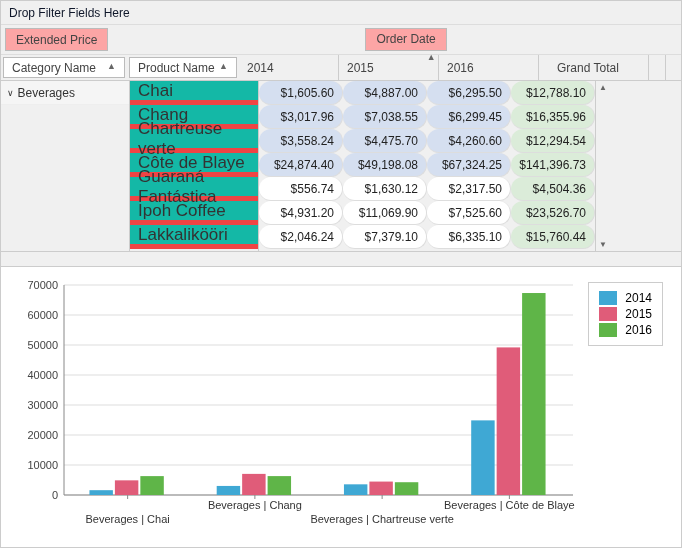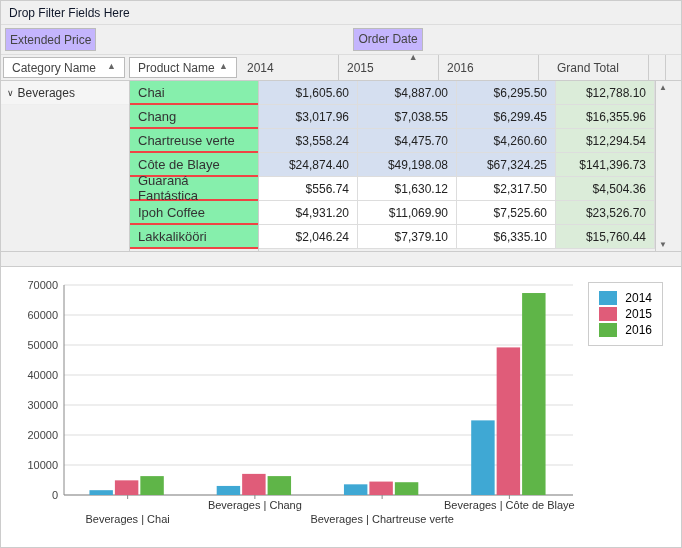--- a/index.html
+++ b/index.html
@@ -1,37 +1,37 @@
 <!DOCTYPE html>
 <html><head>
 <meta charset="utf-8">
 <style>
 * { box-sizing: border-box; margin: 0; padding: 0; font-family: "Segoe UI", Tahoma, sans-serif; }
 body { background: #fff; width: 682px; height: 548px; overflow: hidden; border: 1px solid #ccc; }
 .pivot-area { background: #f0f0f0; border-bottom: 1px solid #ccc; }
 .filter-drop { padding: 4px 8px; font-size: 12px; color: #0f172a; height: 24px; display: flex; align-items: center; border-bottom: 1px solid #ddd; }
 .btn-row { display: flex; gap: 0; padding: 3px 4px; border-bottom: 1px solid #ddd; height: 30px; }
-.field-btn { background: #c4b5fd; border: 1px solid #bbb; font-size: 12px; color: #444; padding: 3px 4px; display: flex; align-items: flex-end; gap: 6px; margin-right: 2px; }
+.field-btn { background: #fca5a5; border: 1px solid #bbb; font-size: 12px; color: #444; padding: 3px 10px; display: flex; align-items: flex-end; gap: 6px; margin-right: 2px; }
 .field-btn.col-area { margin-left: 255px; flex-direction: column; }
 .sort-icon { font-size: 9px; color: #666; }
 .grid-header { display: flex; background: #f0f0f0; border-bottom: 1px solid #ccc; height: 26px; }
 .h-cell { border-right: 1px solid #ccc; font-size: 12px; color: #444; padding: 4px 8px; display: flex; align-items: center; justify-content: space-between; }
 .row-headers { display: flex; }
 .rh-btn { background: #fff; border: 1px solid #bbb; font-size: 12px; color: #444; padding: 3px 8px; display: flex; align-items: flex-start; justify-content: space-between; margin: 2px; }
 .rh1 { width: 122px; } .rh2 { width: 108px; }
 .col-2014,.col-2015,.col-2016 { width: 100px; } .col-gt { width: 100px; margin-left: 10px; } .col-scroll { width: 15px; }
 .grid-body { display: flex; height: 170px; overflow: hidden; }
 .cat-col { width: 129px; border-right: 1px solid #ccc; }
 .cat-cell { font-size: 12px; color: #333; padding: 4px 6px; background: #f5f5f5; display: flex; align-items: center; gap: 4px; height: 24px; border-bottom: 1px solid #eee; }
 .expander { font-size: 9px; cursor: pointer; }
 .prod-col { width: 129px; border-right: 1px solid #ccc; }
-.prod-cell { font-size: 13px; color: #333; padding: 4px 8px; background: #86efac; height: 24px; border-bottom: 2px solid #ef4444; display: flex; align-items: center; }
+.prod-cell { font-size: 17px; color: #333; padding: 4px 8px; background: #14b8a6; height: 24px; border-bottom: 5px solid #ef4444; display: flex; align-items: center; }
 .data-cols { display: flex; flex-direction: column; }
 .data-row { display: flex; height: 24px; }
-.d-cell { width: 99px; border-right: 1px solid #ddd; border-bottom: 1px solid #ddd; font-size: 12px; color: #222; padding: 4px 8px; text-align: right; display: flex; align-items: center; justify-content: flex-end; }
+.d-cell { width: 84px; border-right: 1px solid #ddd; border-bottom: 1px solid #ddd; font-size: 12px; color: #222; padding: 4px 8px; text-align: right; display: flex; align-items: center; justify-content: flex-end; border-radius: 12px; }
 .blue-bg { background: #d5dff0; }
 .green-bg { background: #dbecd9; }
 .white-bg { background: #fff; }
 .scroll-col { width: 15px; background: #f0f0f0; border-left: 1px solid #ccc; display:flex; flex-direction:column; justify-content:space-between; align-items:center; font-size:8px; color:#666; padding:2px 0;}
 .hscroll { height: 15px; background: #f0f0f0; border-top: 1px solid #ccc; }
 .chart-area { padding: 8px; background: #fff; height: 278px; position: relative; }
 .chart-svg { width: 664px; height: 260px; }
 .legend { position: absolute; right: 18px; top: 15px; border: 1px solid #ccc; background: #fff; padding: 6px 10px; font-size: 12px; }
 .legend-row { display: flex; align-items: center; gap: 8px; margin: 2px 0; }
 .swatch { width: 18px; height: 14px; }

